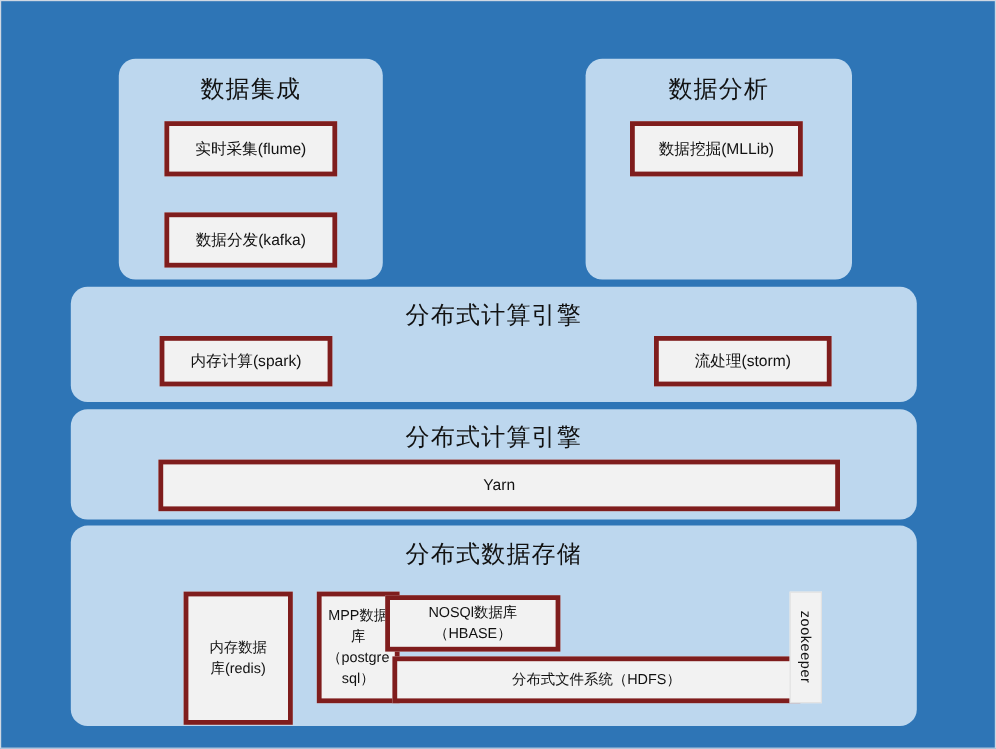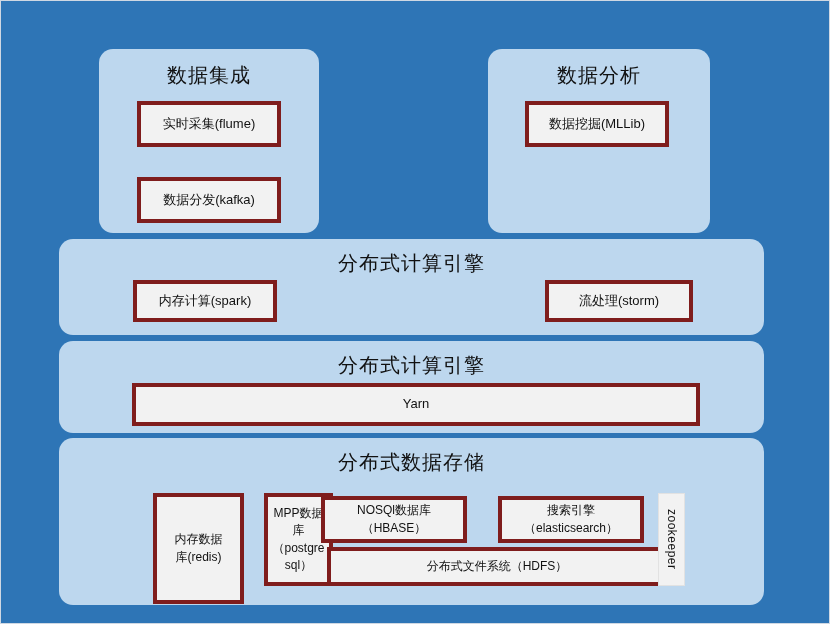--- a/index.html
+++ b/index.html
@@ -159,26 +159,20 @@
     </span>
   </div>
 
   <div class="box small" id="box-hbase">
     <span class="lbl">
       <span>NOSQl数据库</span><br>
       <span>（HBASE）</span>
     </span>
   </div>
 
-  <div class="box small" id="box-es">
-    <span class="lbl">
-      <span>搜索引擎</span><br>
-      <span>（elasticsearch）</span>
-    </span>
-  </div>
 
   <div class="box small" id="box-hdfs">
     <span class="lbl">分布式文件系统（HDFS）</span>
   </div>
 
   <div class="vert" id="box-zk">
     <span class="lbl">zookeeper</span>
   </div>
 
 </div>

